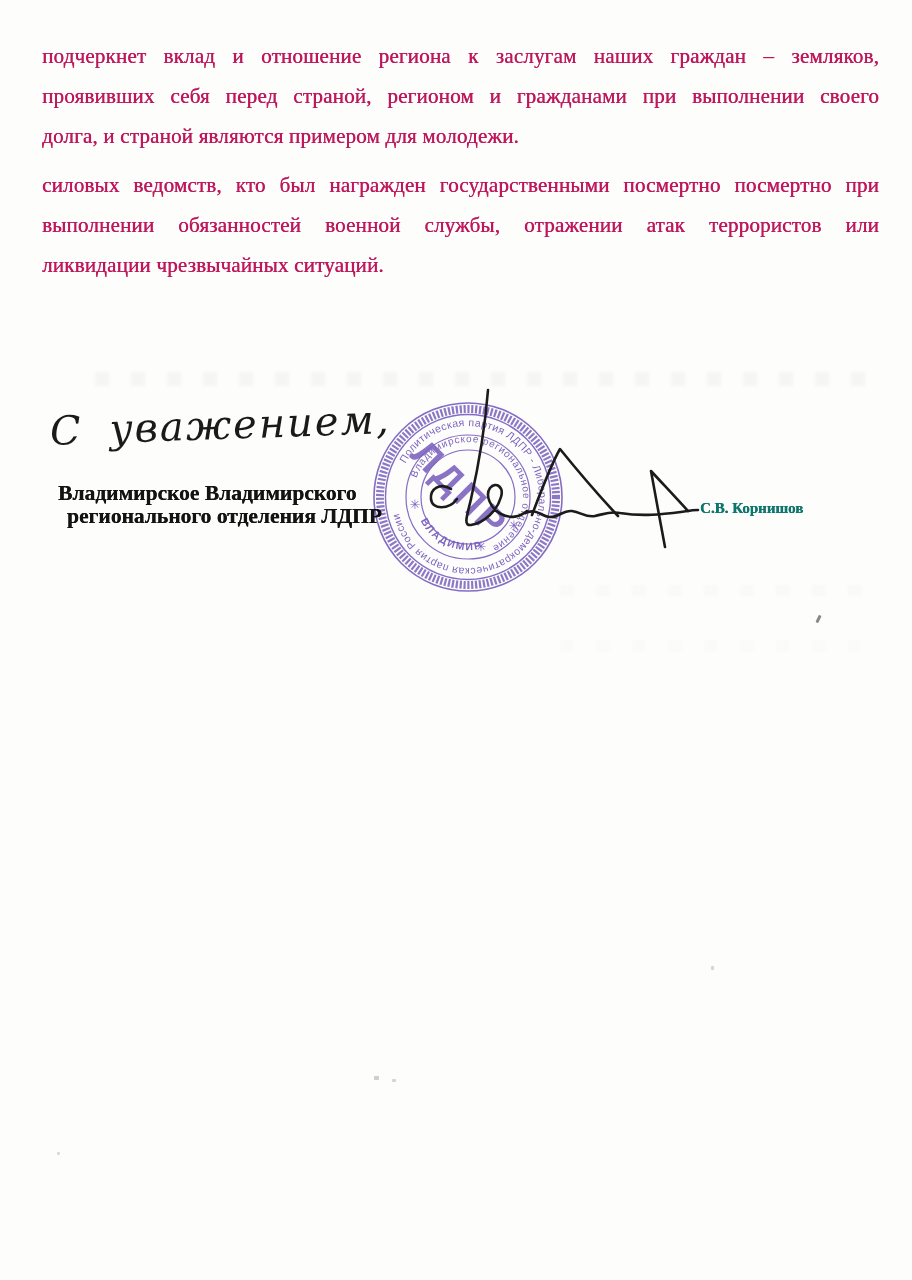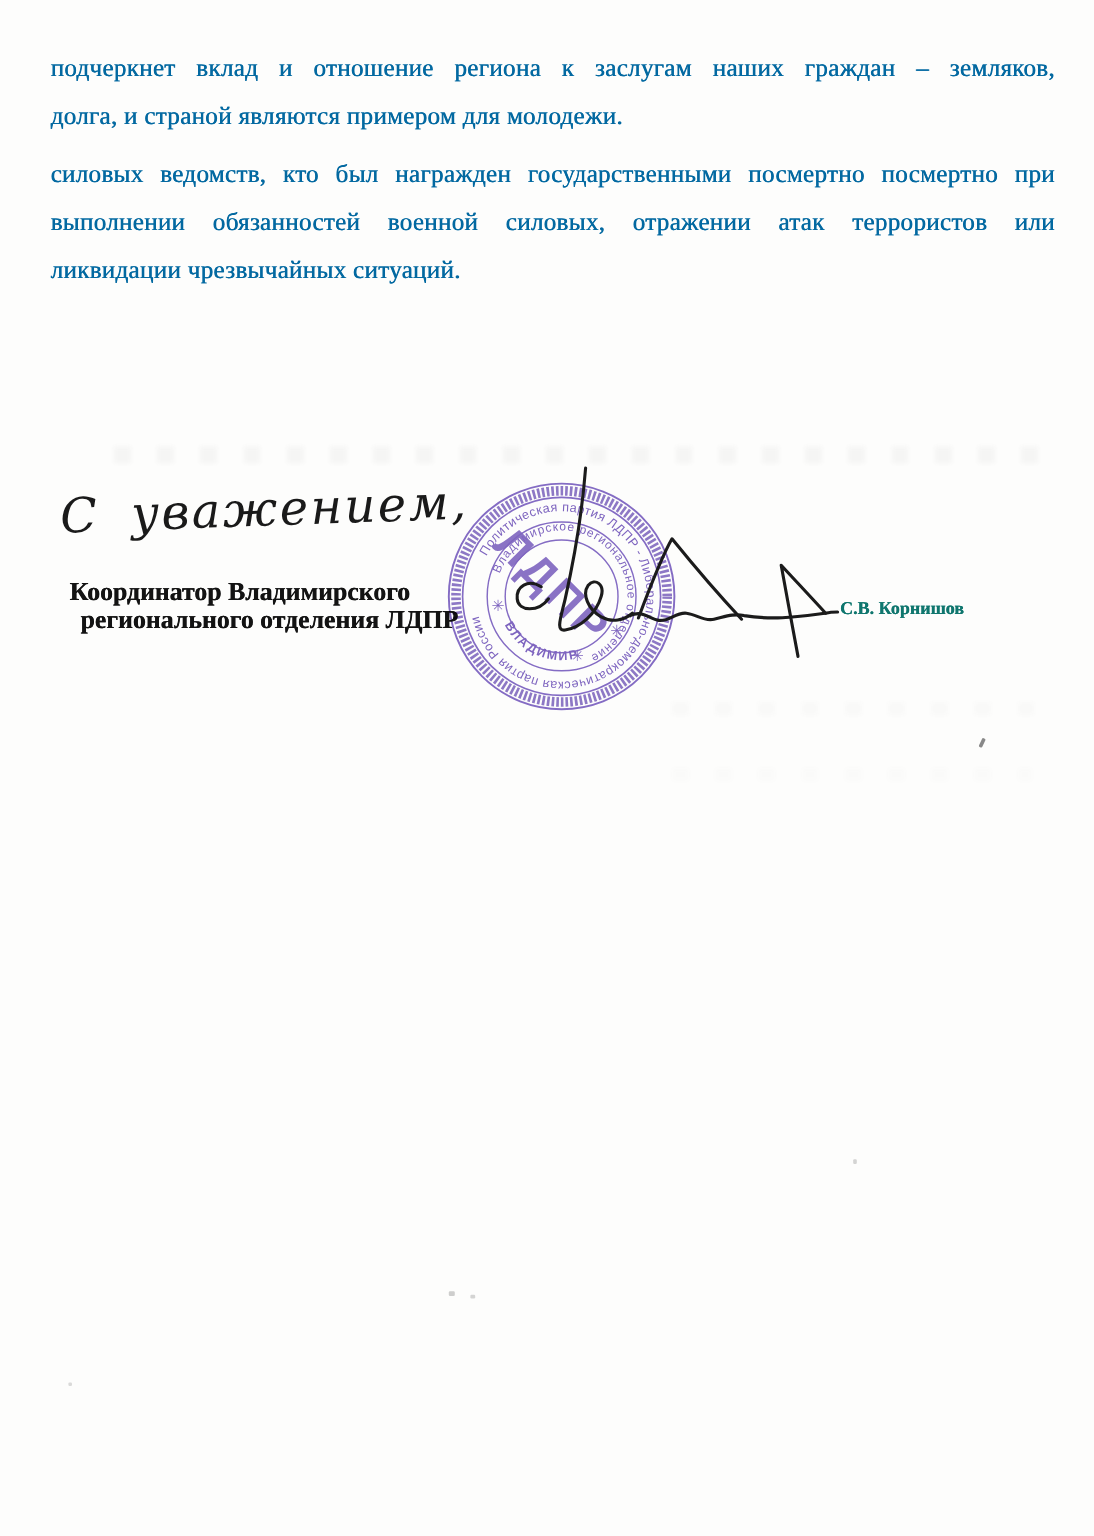--- a/index.html
+++ b/index.html
@@ -14,21 +14,21 @@
   
   .body-text{
     position:absolute;
     left:42px; right:33px; top:36px;
   }
   .para{margin:0;}
   .para + .para{margin-top:9px;}
   .line{
     font-size:21px;
     line-height:40px;
-    color:#0369a1;
+    color:#be185d;
     letter-spacing:.2px;
     text-shadow:.4px 0 0 currentColor;
     white-space:normal;
   }
   .line.j{ text-align:justify; text-align-last:justify; }
   .line.l{ text-align:left; text-align-last:left; }
   .line.indent{ padding-left:63px; }
   
   .salutation{
     position:absolute; left:50px; top:402px;
@@ -96,33 +96,34 @@
   .s5{ left:57px; top:1152px; width:3px; height:3px; opacity:.3; }
 </style>
 </head>
 <body>
 
 <div class="page">
 
   <div class="body-text">
     <div class="para">
       <div class="line j">подчеркнет вклад и отношение региона к заслугам наших граждан – земляков,</div>
+      <div class="line j">проявивших себя перед страной, регионом и гражданами при выполнении своего</div>
       <div class="line l">долга, и страной являются примером для молодежи.</div>
     </div>
     <div class="para">
       <div class="line j">силовых ведомств, кто был награжден государственными посмертно посмертно при</div>
-      <div class="line j">выполнении обязанностей военной силовых, отражении атак террористов или</div>
+      <div class="line j">выполнении обязанностей военной службы, отражении атак террористов или</div>
       <div class="line l">ликвидации чрезвычайных ситуаций.</div>
     </div>
   </div>
 
   <div class="salutation">С уважением,</div>
 
   <div class="closing-title">
-    <div class="t1">Координатор Владимирского</div>
+    <div class="t1">Владимирское Владимирского</div>
     <div class="t2">регионального отделения ЛДПР</div>
   </div>
 
   <div class="signer-name">С.В. Корнишов</div>
 
   <svg class="stamp" viewBox="-96 -96 192 192" xmlns="http://www.w3.org/2000/svg">
     <defs>
       <path id="outerArc" d="M -71 0 A 71 71 0 1 1 71 0 A 71 71 0 1 1 -71 0"></path>
       <path id="innerArc" d="M -55 0 A 55 55 0 1 1 55 0 A 55 55 0 1 1 -55 0"></path>
       <path id="bottomArc" d="M -49.8 18.1 A 53 53 0 0 0 34.1 40.6"></path>

